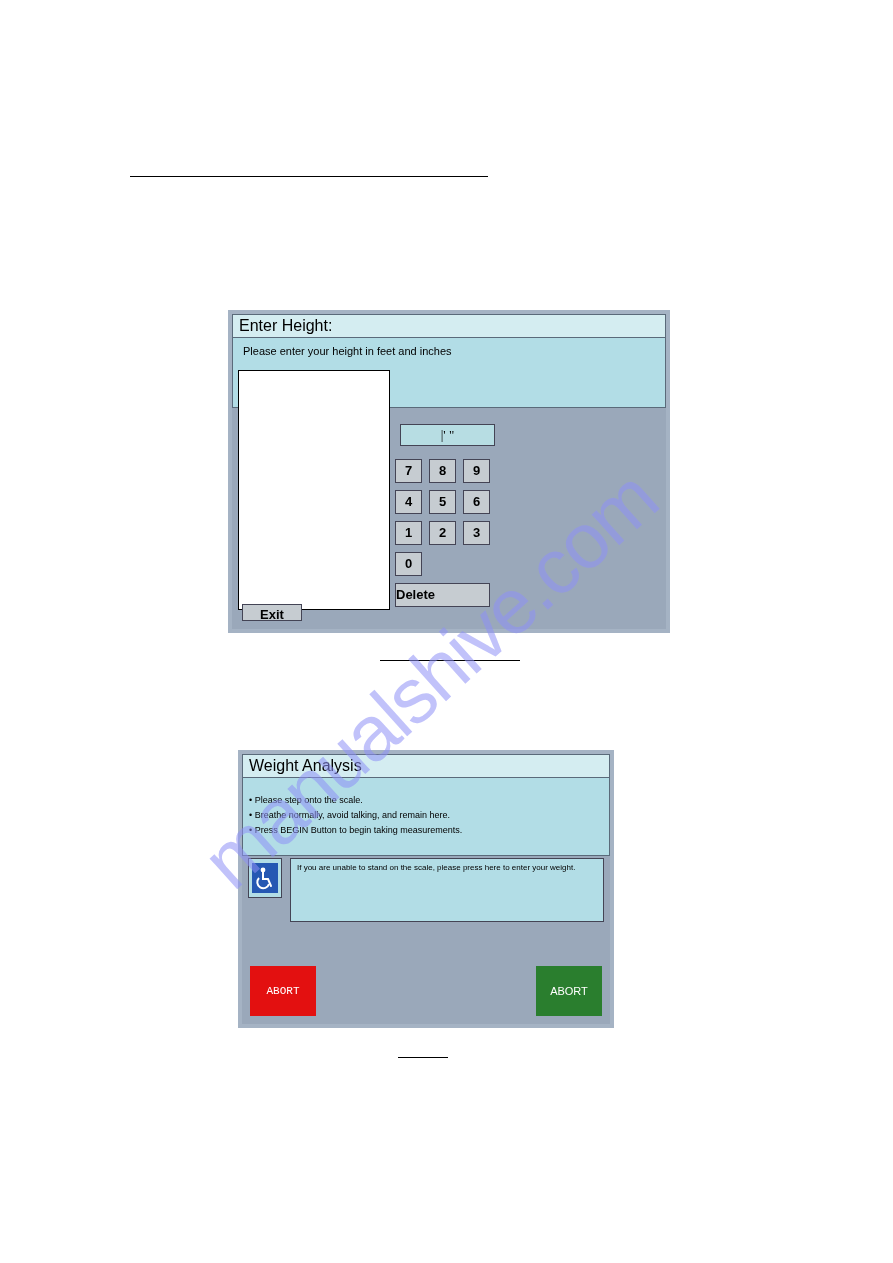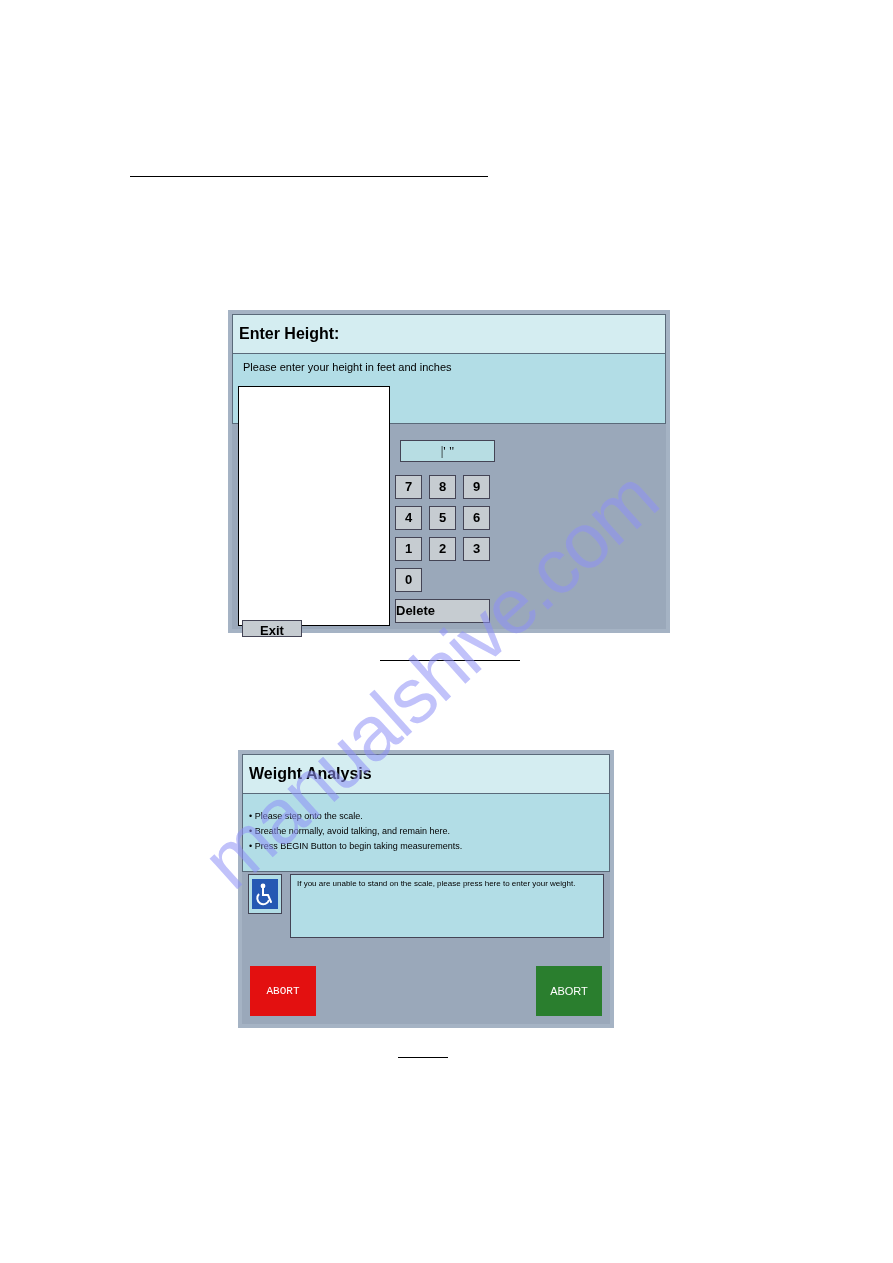--- a/index.html
+++ b/index.html
@@ -24,23 +24,23 @@
     top: 310px;
     left: 228px;
     width: 442px;
     height: 323px;
     background: #9aa8ba;
     border: 4px solid #a5b3c4;
   }
   .title-bar {
     background: #d4edf1;
     border: 1px solid #5a6a7a;
-    padding: 10px 6px;
+    padding: 2px 6px;
     font-size: 16px;
-    font-weight: 700;
+    font-weight: 400;
     color: #000;
   }
   .instruction-bar-h {
     background: #b2dde6;
     border: 1px solid #5a6a7a;
     border-top: none;
     height: 70px;
     padding: 7px 10px;
     font-size: 11px;
     color: #000;

